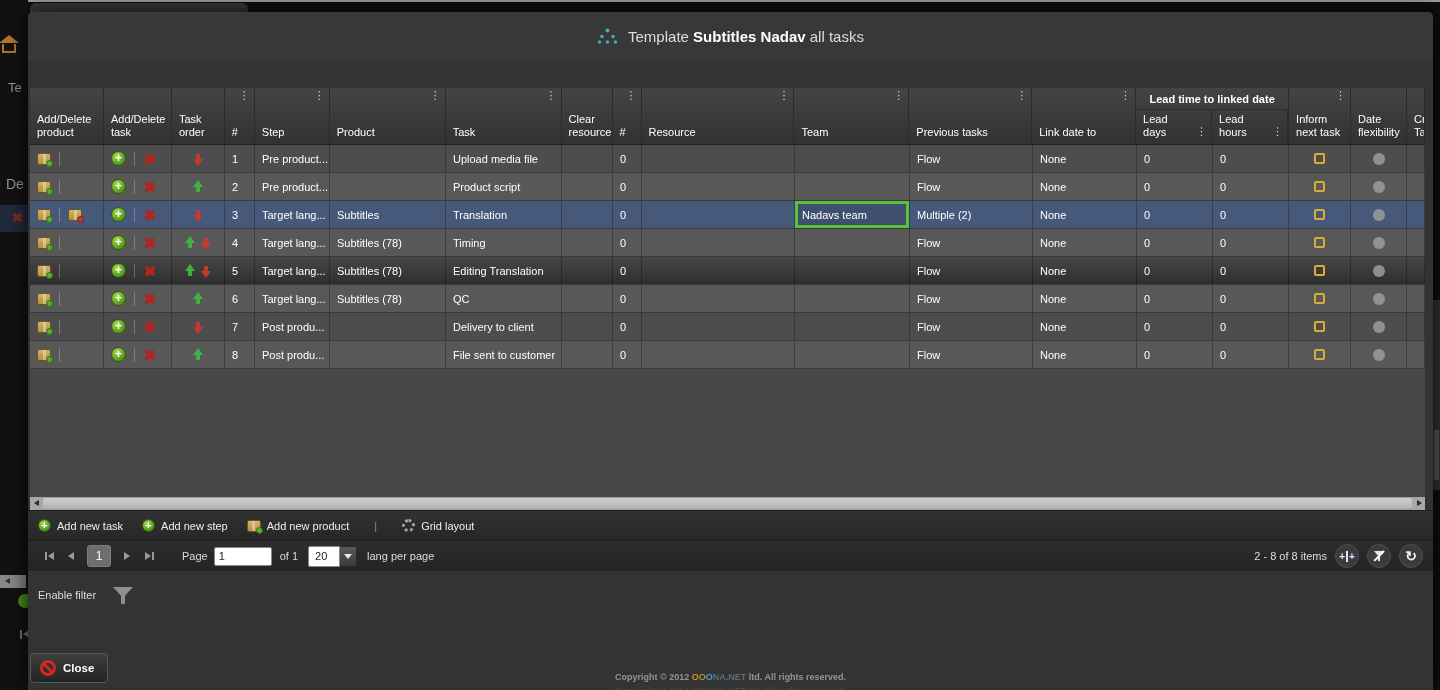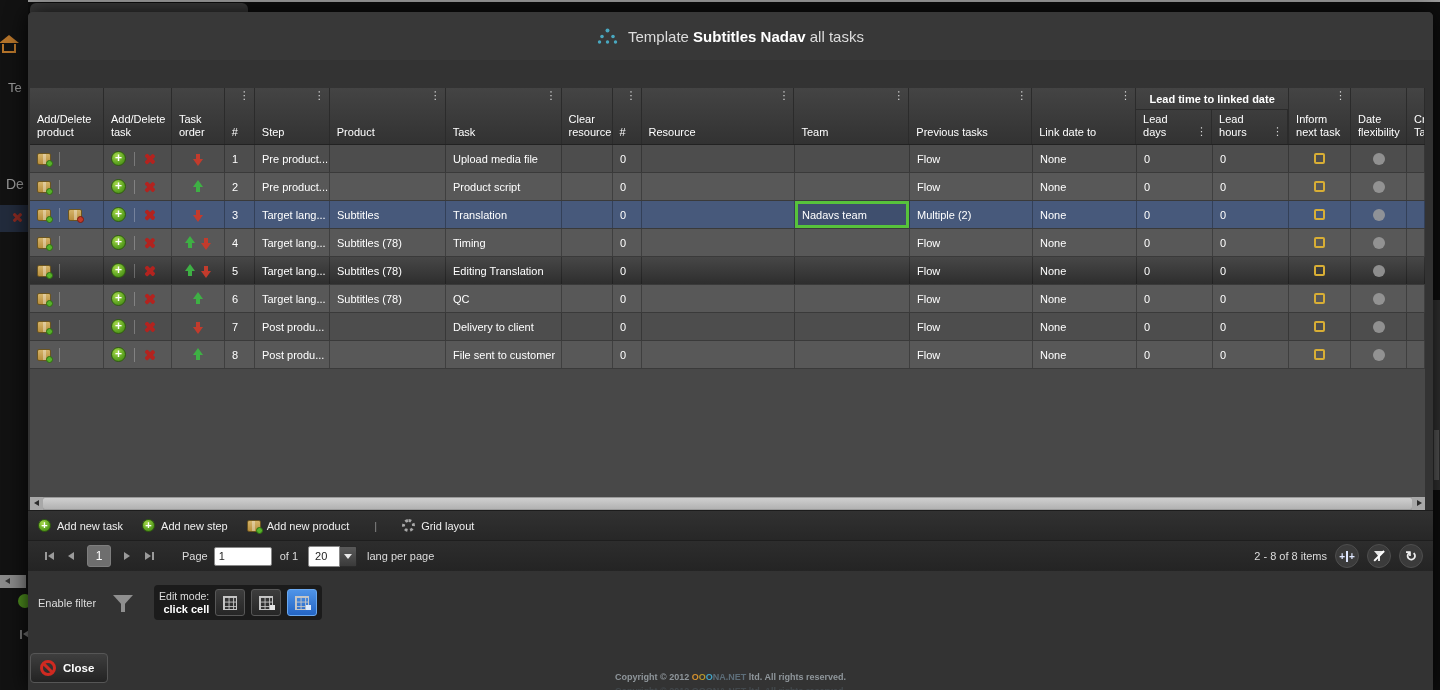--- a/index.html
+++ b/index.html
@@ -633,34 +633,20 @@
           </span>
         <span class="cbtn">
             <span class="refresh-ic">↻</span>
           </span>
       </span>
     </div>
 
     <div id="filterbar">
       <span>Enable filter</span>
       <span class="funnel"></span>
-      <span id="editpanel">
-        <span class="em-label"><span>Edit mode:</span><b>click cell</b></span>
-        <span class="gbtn">
-            <span class="gicon"></span>
-          </span>
-        <span class="gbtn">
-            <span class="gicon"></span>
-            <span class="mini"></span>
-          </span>
-        <span class="gbtn active">
-            <span class="gicon"></span>
-            <span class="mini"></span>
-          </span>
-      </span>
     </div>
 
     <div id="close-btn">
       <span class="no-icon"></span>
       <span>Close</span>
     </div>
 
     <div id="copy1">Copyright © 2012 <span style="color: rgb(214, 145, 47);">O</span><span style="color: rgb(181, 151, 45);">O</span><span style="color: rgb(66, 164, 198);">O</span><span style="color: rgb(93, 110, 122);">NA.NET</span> ltd. All rights reserved.</div>
     <div id="copy2">Copyright © 2012 OOONA.NET ltd. All rights reserved.</div>
   </div>

